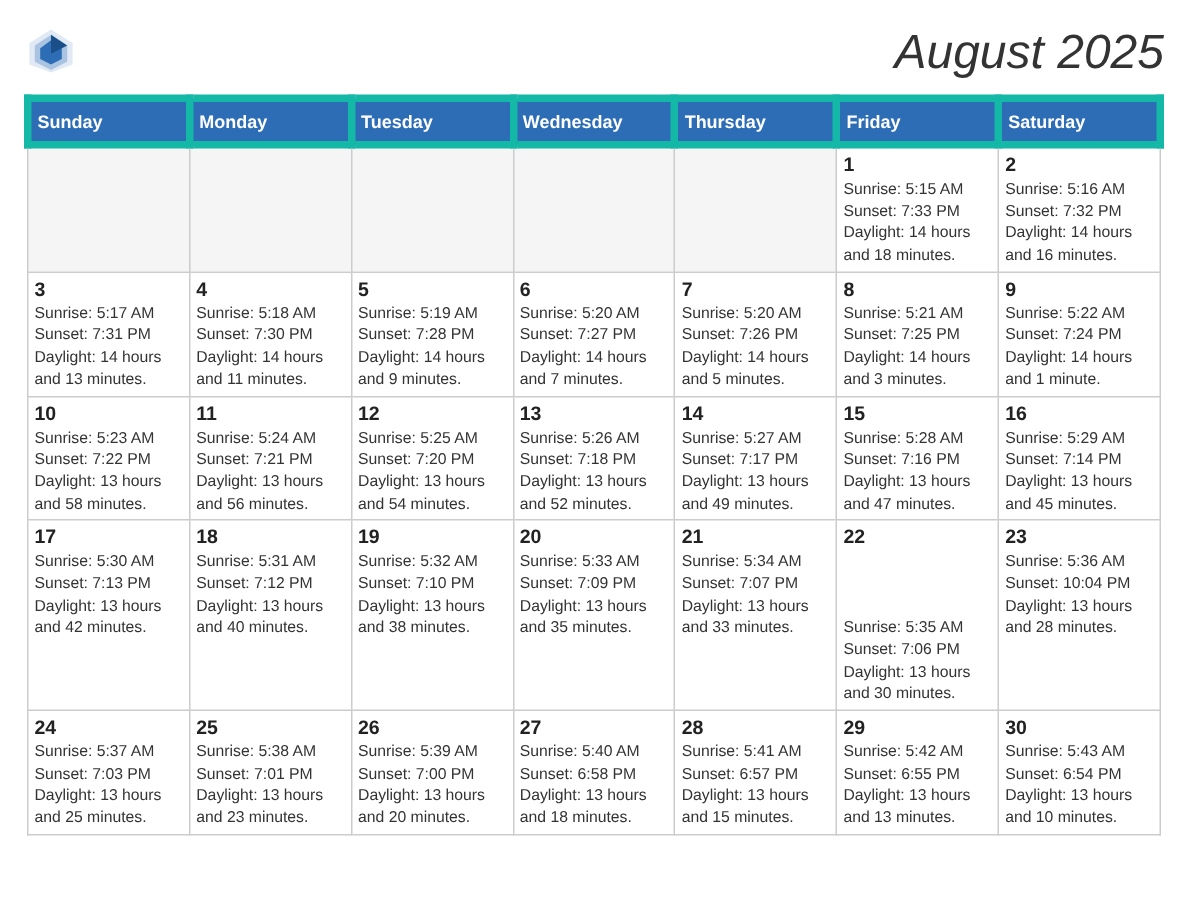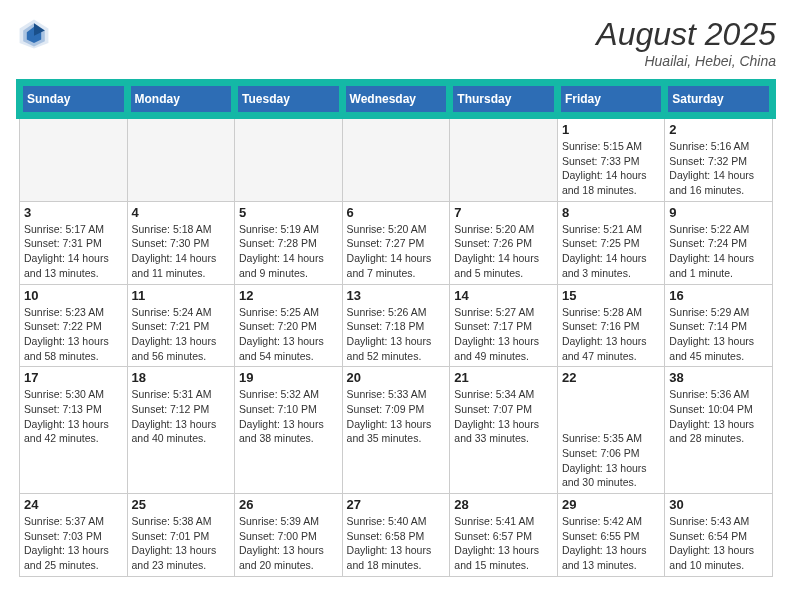--- a/index.html
+++ b/index.html
@@ -50,21 +50,21 @@
       border-collapse: collapse;
       font-size: 11px;
     }
     .calendar th {
       background: #2d6db5;
       color: #fff;
       padding: 6px 4px;
       text-align: left;
       font-size: 12px;
       font-weight: bold;
-      border: 7px solid #14b8a6;
+      border: 5px solid #14b8a6;
     }
     .calendar td {
       border: 1px solid #ccc;
       vertical-align: top;
       padding: 3px 4px;
       width: 108px;
       min-height: 70px;
       background: #fff;
     }
     .calendar td.empty {
@@ -93,21 +93,20 @@
   <div class="logo">
     <svg class="logo-icon" viewBox="0 0 40 40">
       <polygon points="20,4 36,14 36,30 20,36 4,30 4,14" fill="#2d6db5" opacity="0.15"></polygon>
       <polygon points="20,8 32,16 32,28 20,34 8,28 8,16" fill="#2d6db5" opacity="0.3"></polygon>
       <polygon points="20,12 28,18 28,26 20,30 12,26 12,18" fill="#2d6db5"></polygon>
       <polygon points="20,8 32,16 20,22" fill="#1a4f8a"></polygon>
     </svg>
   </div>
   <div class="title-block">
     <div class="month-year">August 2025</div>
-    <div class="location">Huailai, Hebei, China</div>
   </div>
 </div>
 
 <table class="calendar">
   <thead>
     <tr>
     <th>Sunday</th>
         <th>Monday</th>
         <th>Tuesday</th>
         <th>Wednesday</th>
@@ -255,21 +254,21 @@
 Sunset: 7:07 PM
 Daylight: 13 hours and 33 minutes.</div>
         </td>
         <td>
           <span class="day-num">22</span>
           <div class="day-info" style="white-space: pre-line; margin-top: 46px;">Sunrise: 5:35 AM
 Sunset: 7:06 PM
 Daylight: 13 hours and 30 minutes.</div>
         </td>
         <td>
-          <span class="day-num">38</span>
+          <span class="day-num">23</span>
           <div class="day-info" style="white-space: pre-line;">Sunrise: 5:36 AM
 Sunset: 10:04 PM
 Daylight: 13 hours and 28 minutes.</div>
         </td>
       </tr>
       <tr>
         <td>
           <span class="day-num">24</span>
           <div class="day-info" style="white-space: pre-line;">Sunrise: 5:37 AM
 Sunset: 7:03 PM

